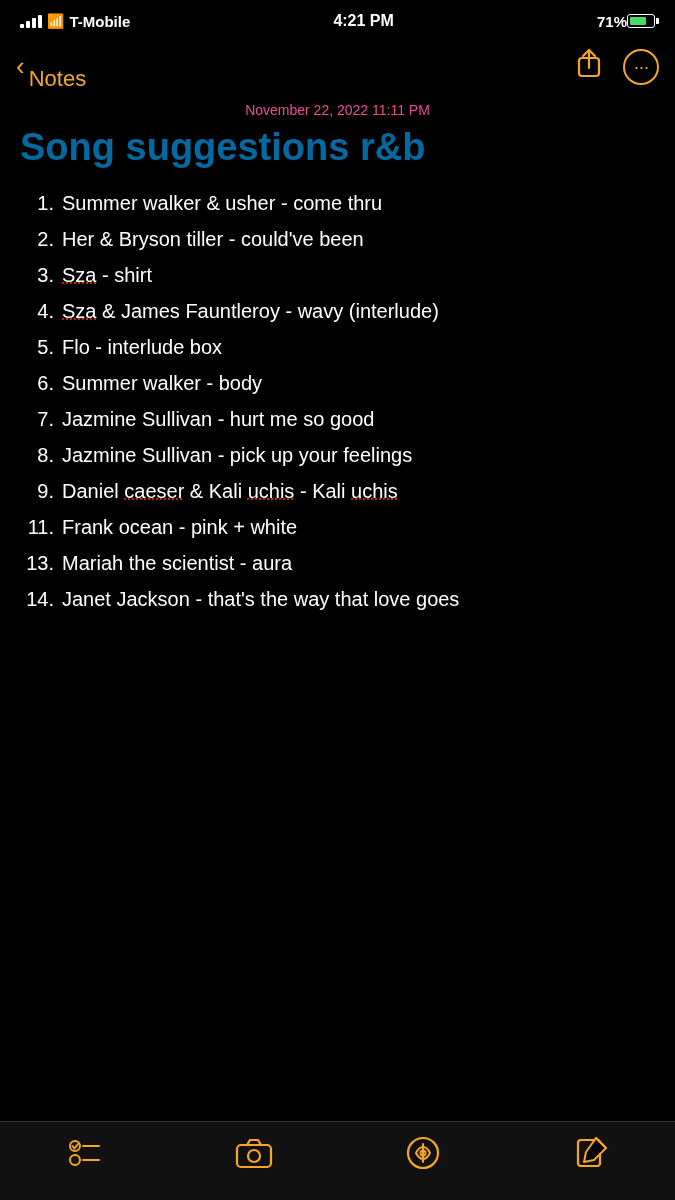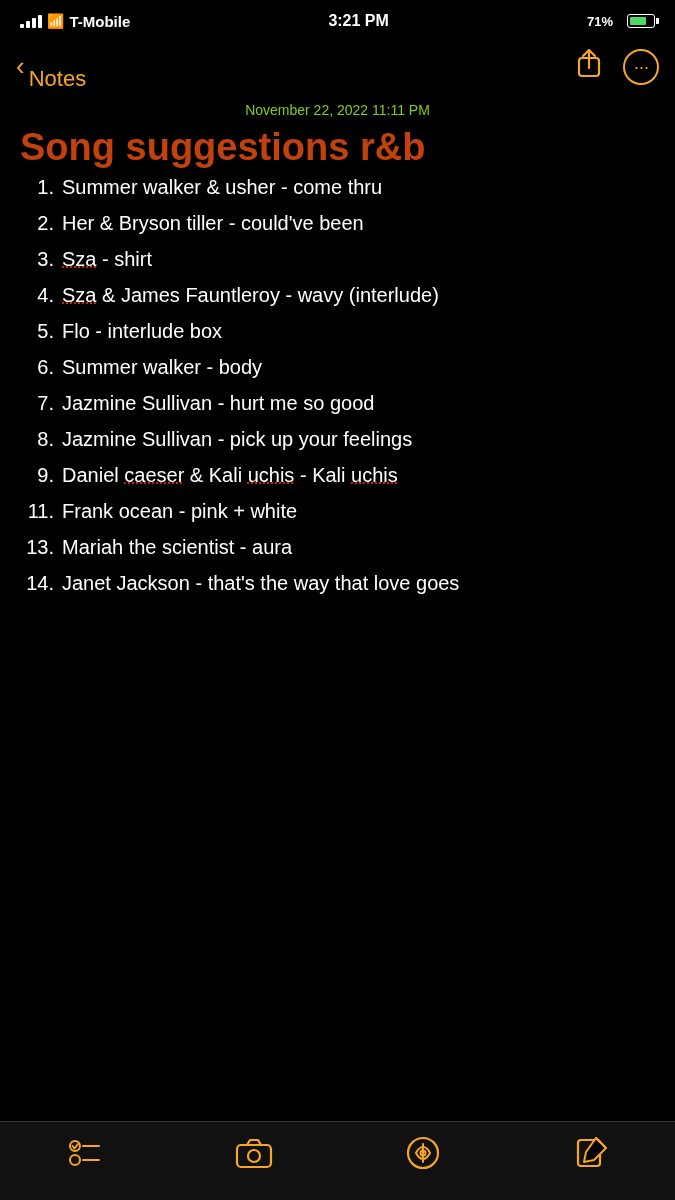--- a/index.html
+++ b/index.html
@@ -18,21 +18,21 @@
     .status-bar {
       display: flex;
       justify-content: space-between;
       align-items: center;
       padding: 12px 20px 8px;
       font-size: 15px;
       font-weight: 600;
     }
     .status-left { display: flex; align-items: center; gap: 5px; }
     .status-center { font-size: 16px; font-weight: 600; }
-    .status-right { display: flex; align-items: center; gap: 14px; font-size: 13px; }
+    .status-right { display: flex; align-items: center; gap: 0; font-size: 15px; }
 
     
     .signal-bars { display: flex; align-items: flex-end; gap: 2px; }
     .signal-bars span {
       background: #fff;
       width: 4px;
       border-radius: 1px;
     }
     .signal-bars span:nth-child(1) { height: 4px; }
     .signal-bars span:nth-child(2) { height: 7px; }
@@ -119,36 +119,36 @@
     }
     .nav-share-btn {
       color: #F5A623;
       font-size: 24px;
       cursor: pointer;
     }
 
     
     .note-date {
       text-align: center;
-      color: #84cc16;
+      color: #ec4899;
       font-size: 14px;
       padding-bottom: 8px;
     }
 
     
     .note-content {
       padding: 0 20px 20px;
     }
 
     .note-title {
       font-size: 38px;
       font-weight: 800;
-      color: #c2410c;
+      color: #0369a1;
       line-height: 1.15;
-      margin-bottom: 2px;
+      margin-bottom: 18px;
     }
 
     .song-list {
       list-style: none;
       padding: 0;
     }
 
     .song-list li {
       display: flex;
       align-items: flex-start;
@@ -209,21 +209,21 @@
   <div class="status-left">
     <div class="signal-bars">
       <span></span>
         <span></span>
         <span></span>
         <span></span>
     </div>
     <span class="wifi-icon">📶</span>
     <span>T-Mobile</span>
   </div>
-  <div class="status-center">3:21 PM</div>
+  <div class="status-center">4:21 PM</div>
   <div class="status-right">
     <span>71%</span>
     <div class="battery">
       <div class="battery-body">
         <div class="battery-fill"></div>
       </div>
     </div>
   </div>
 </div>
 

